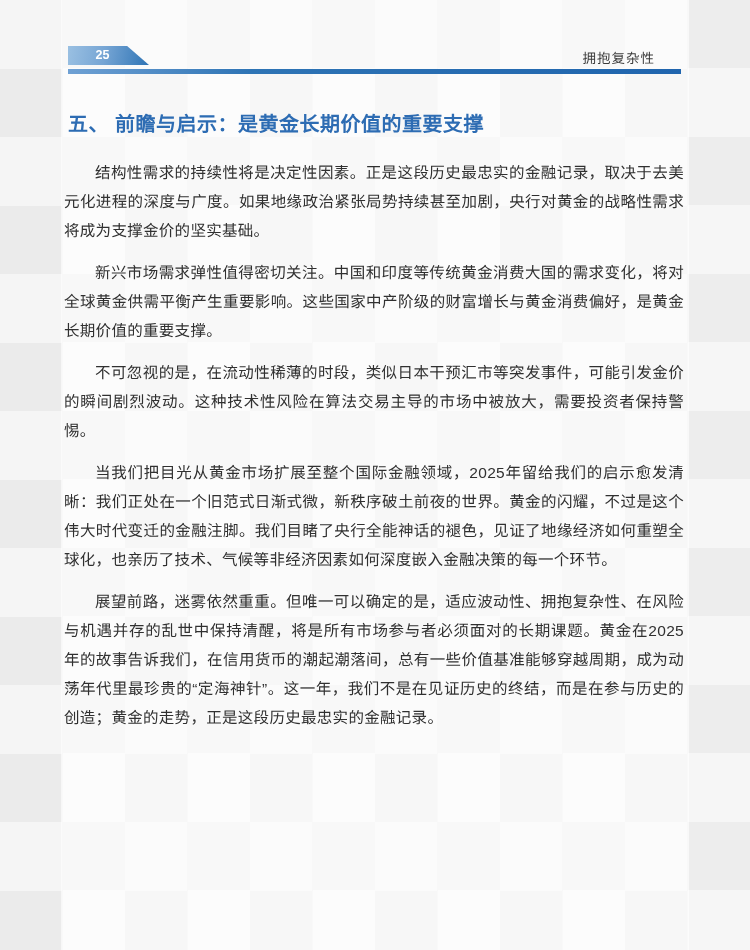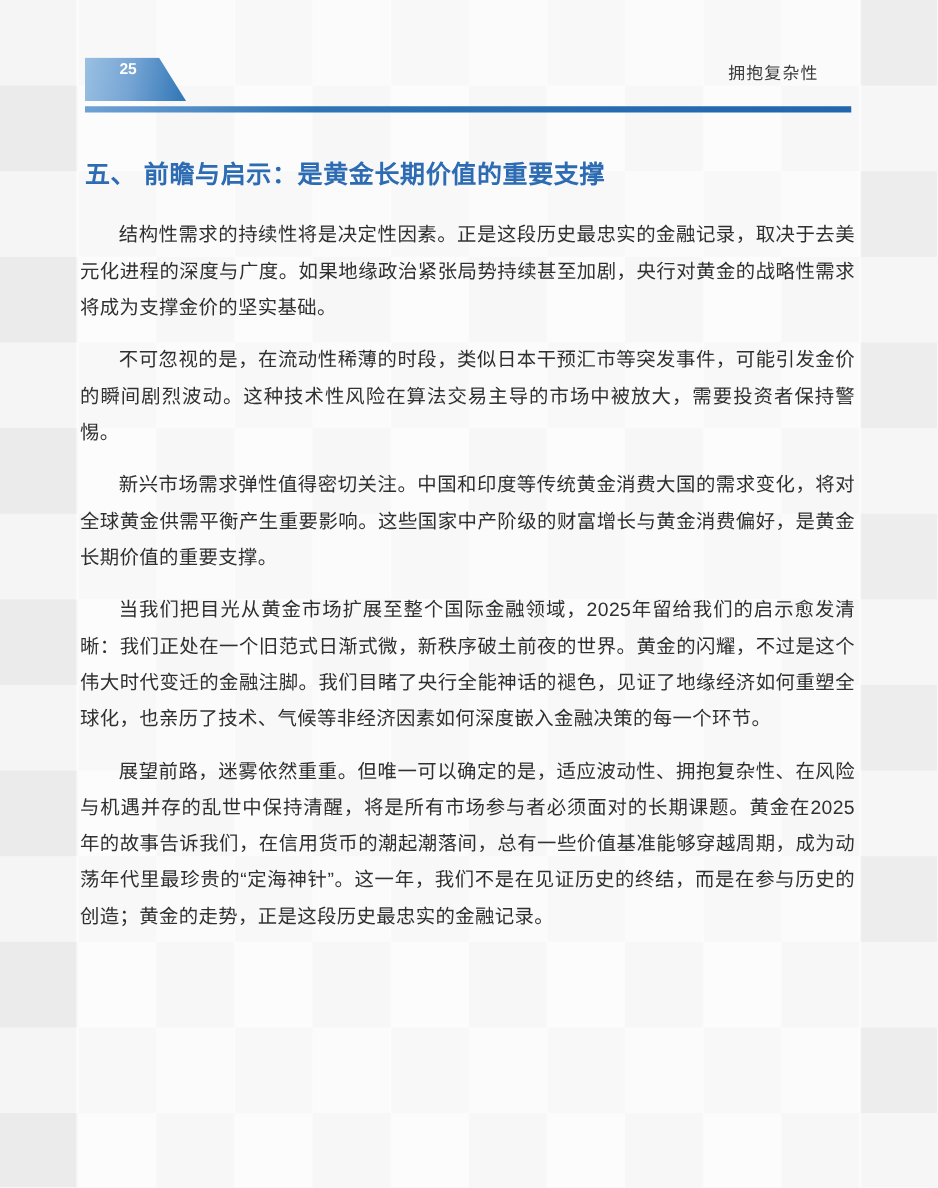--- a/index.html
+++ b/index.html
@@ -22,21 +22,21 @@
   .page {
     position: absolute;
     left: 61px; top: 0;
     width: 628px; height: 950px;
     background: rgba(255,255,255,0.62);
     box-sizing: border-box;
   }
   .header { position: relative; padding-top: 46px; }
   .page-badge {
     margin-left: 7px;
-    width: 81px; height: 35px;
+    width: 81px; height: 19px;
     background: linear-gradient(100deg, #9ac0e2 0%, #76a5d4 45%, #2e74b5 100%);
     clip-path: polygon(0 0, 73% 0, 100% 100%, 0 100%);
     color: #ffffff;
     font-weight: bold;
     font-size: 12.5px;
     line-height: 19px;
     text-align: center;
     padding-right: 12px;
     box-sizing: border-box;
   }
@@ -82,20 +82,20 @@
         <span>25</span>
       </div>
       <div class="header-right">拥抱复杂性</div>
       <div class="rule"></div>
     </div>
 
     <h1 class="section-title">五、 前瞻与启示：是黄金长期价值的重要支撑</h1>
 
     <div class="content">
       <p>结构性需求的持续性将是决定性因素。正是这段历史最忠实的金融记录，取决于去美元化进程的深度与广度。如果地缘政治紧张局势持续甚至加剧，央行对黄金的战略性需求将成为支撑金价的坚实基础。</p>
+      <p>新兴市场需求弹性值得密切关注。中国和印度等传统黄金消费大国的需求变化，将对全球黄金供需平衡产生重要影响。这些国家中产阶级的财富增长与黄金消费偏好，是黄金长期价值的重要支撑。</p>
       <p>不可忽视的是，在流动性稀薄的时段，类似日本干预汇市等突发事件，可能引发金价的瞬间剧烈波动。这种技术性风险在算法交易主导的市场中被放大，需要投资者保持警惕。</p>
-      <p>新兴市场需求弹性值得密切关注。中国和印度等传统黄金消费大国的需求变化，将对全球黄金供需平衡产生重要影响。这些国家中产阶级的财富增长与黄金消费偏好，是黄金长期价值的重要支撑。</p>
       <p>当我们把目光从黄金市场扩展至整个国际金融领域，2025年留给我们的启示愈发清晰：我们正处在一个旧范式日渐式微，新秩序破土前夜的世界。黄金的闪耀，不过是这个伟大时代变迁的金融注脚。我们目睹了央行全能神话的褪色，见证了地缘经济如何重塑全球化，也亲历了技术、气候等非经济因素如何深度嵌入金融决策的每一个环节。</p>
       <p>展望前路，迷雾依然重重。但唯一可以确定的是，适应波动性、拥抱复杂性、在风险与机遇并存的乱世中保持清醒，将是所有市场参与者必须面对的长期课题。黄金在2025年的故事告诉我们，在信用货币的潮起潮落间，总有一些价值基准能够穿越周期，成为动荡年代里最珍贵的“定海神针”。这一年，我们不是在见证历史的终结，而是在参与历史的创造；黄金的走势，正是这段历史最忠实的金融记录。</p>
     </div>
 
   </div>
 </div>
 
 </body></html>

